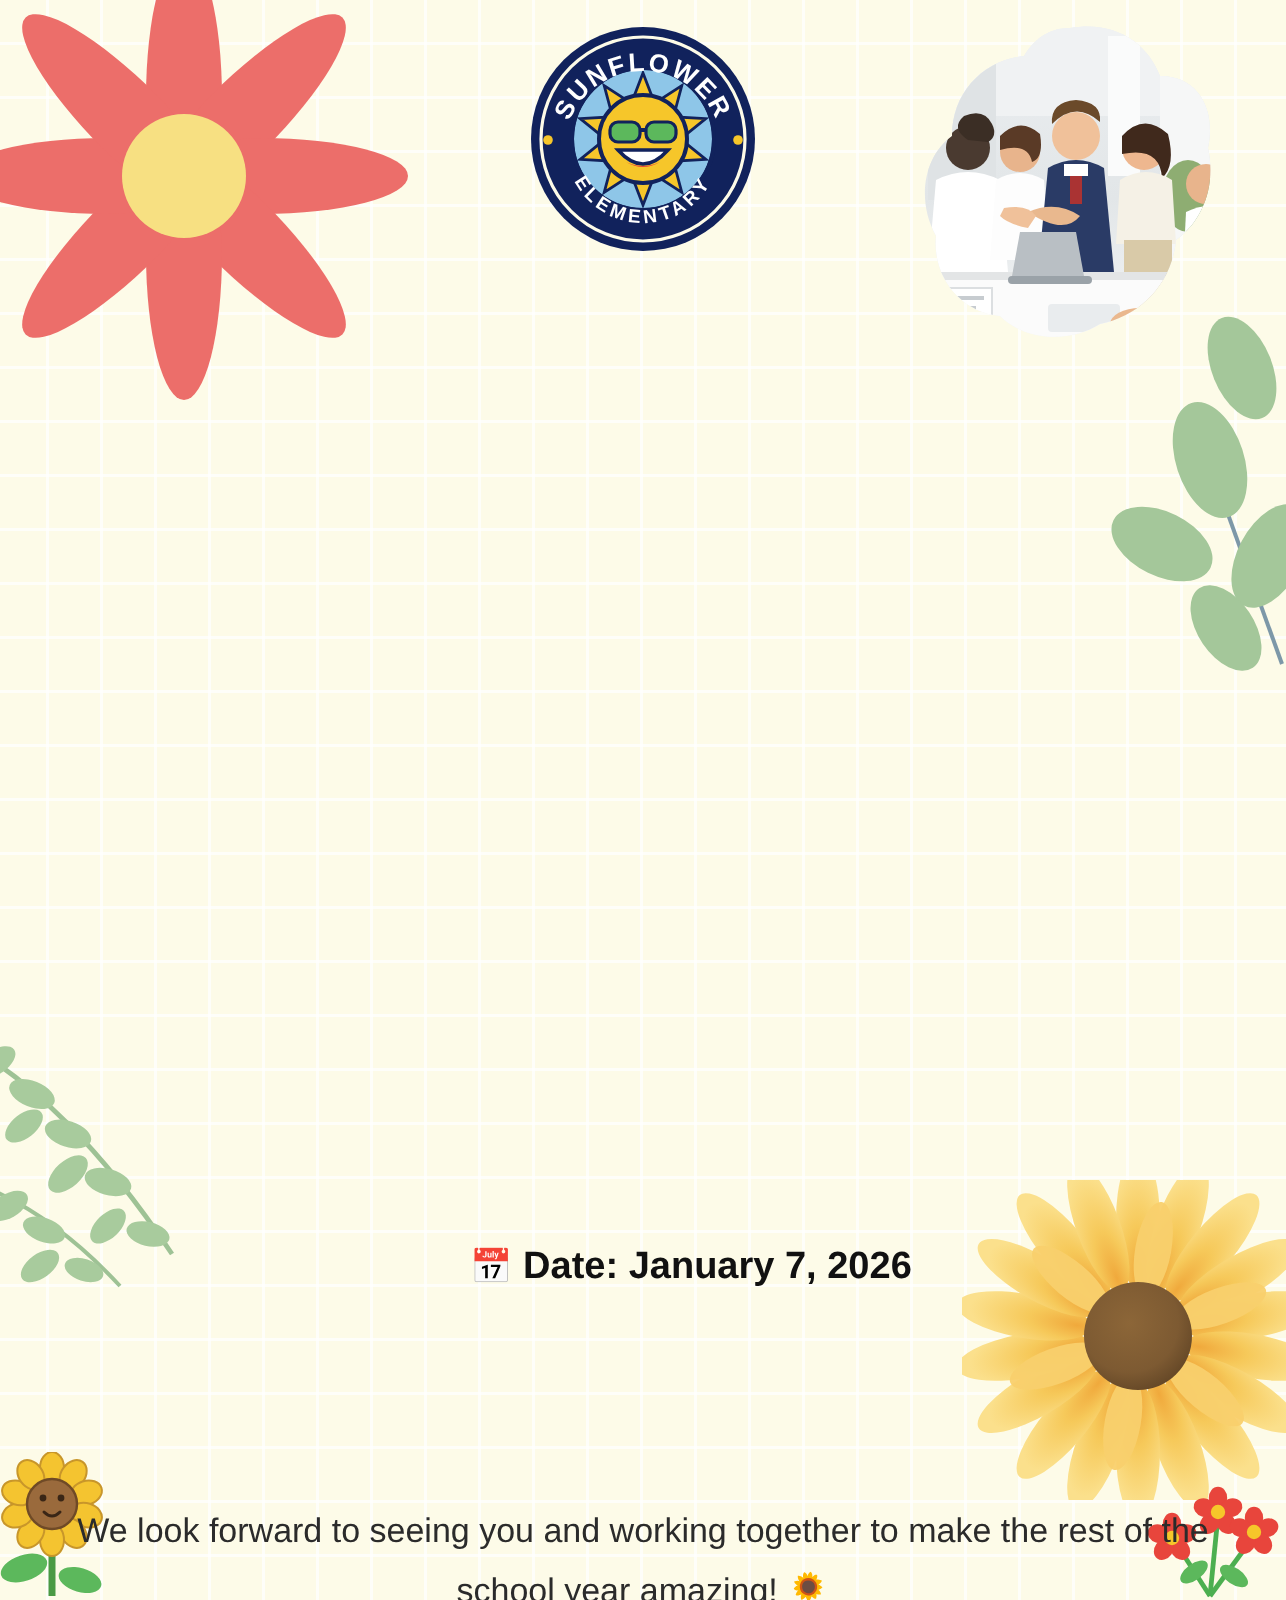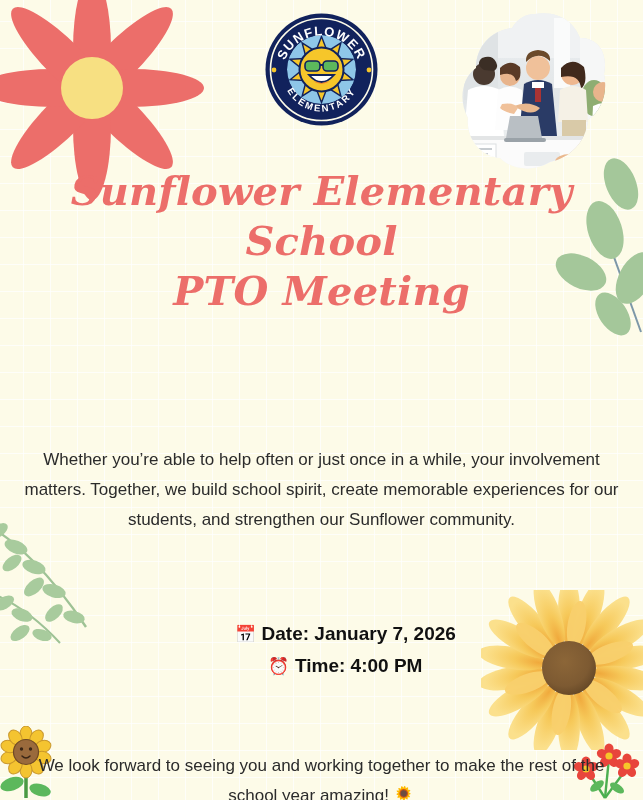--- a/index.html
+++ b/index.html
@@ -354,33 +354,24 @@
             <ellipse cx="0" cy="-7" rx="4.6" ry="5.6" transform="rotate(144)"></ellipse>
             <ellipse cx="0" cy="-7" rx="4.6" ry="5.6" transform="rotate(216)"></ellipse>
             <ellipse cx="0" cy="-7" rx="4.6" ry="5.6" transform="rotate(288)"></ellipse>
           </g>
           <circle r="3.6" fill="#f6c62a"></circle>
         </g>
       </g>
     </svg>
   </div>
 
-  <div id="title">
-    <span>Sunflower Elementary School</span>
-    <span class="l2">PTO Meeting</span>
-  </div>
-
-  <p class="body-block" id="para2">Whether you’re able to help often or just once in a while, your involvement matters. Together, we build school spirit, create memorable experiences for our students, and strengthen our Sunflower community.</p>
+
 
   <div id="details">
     <div class="row">
       <span class="emoji">📅</span>
       <span>Date: January 7, 2026</span>
     </div>
-    <div class="row">
-      <span class="emoji">⏰</span>
-      <span>Time: 4:00 PM</span>
-    </div>
   </div>
 
   <p id="footer">We look forward to seeing you and working together to make the rest of the school year amazing! 🌻</p>
 
 </div>
 
 </body></html>

